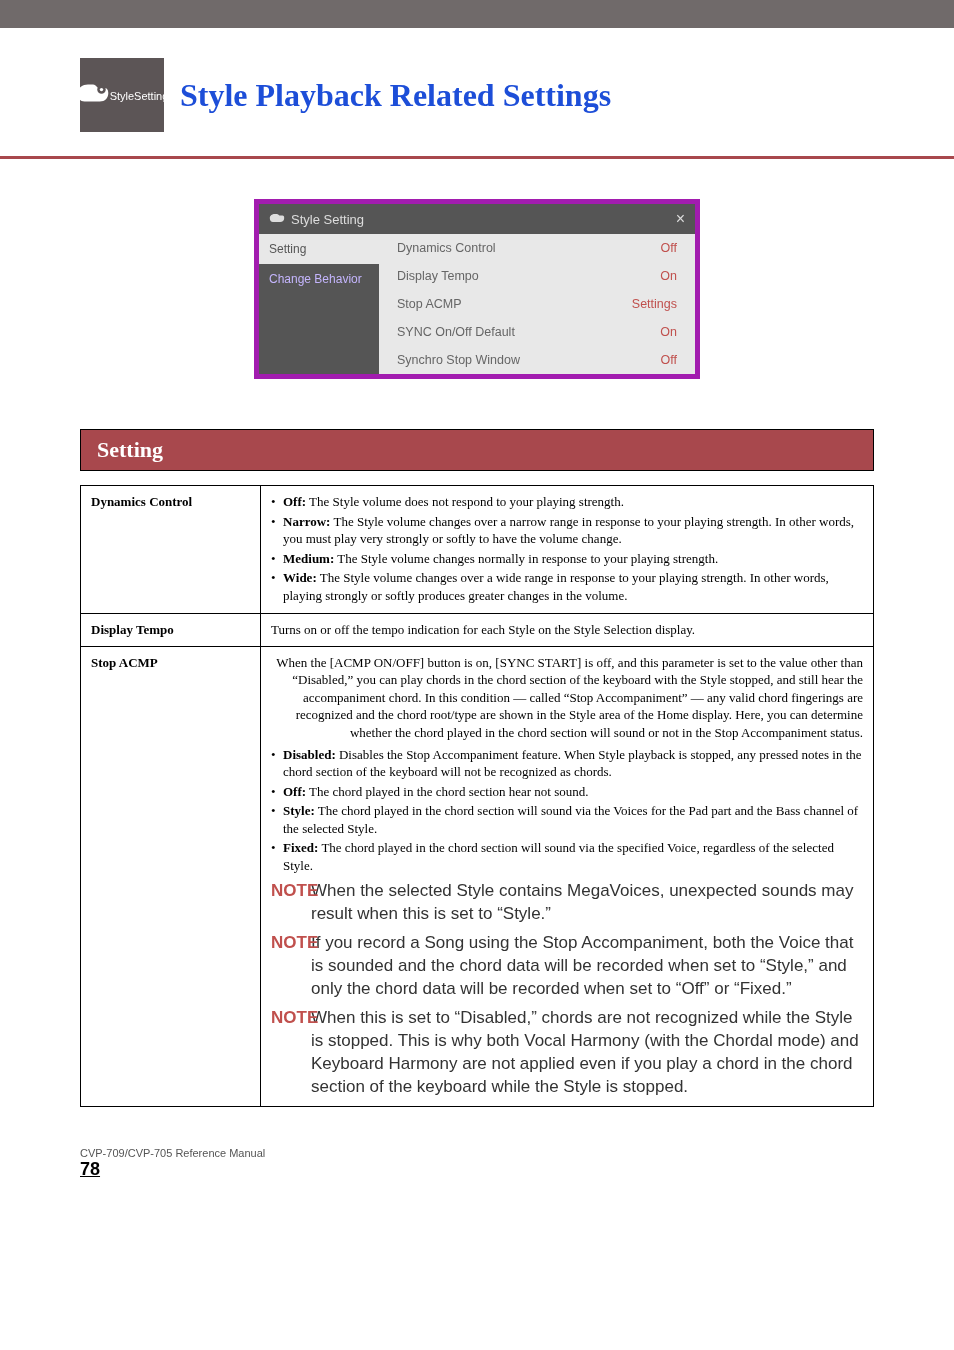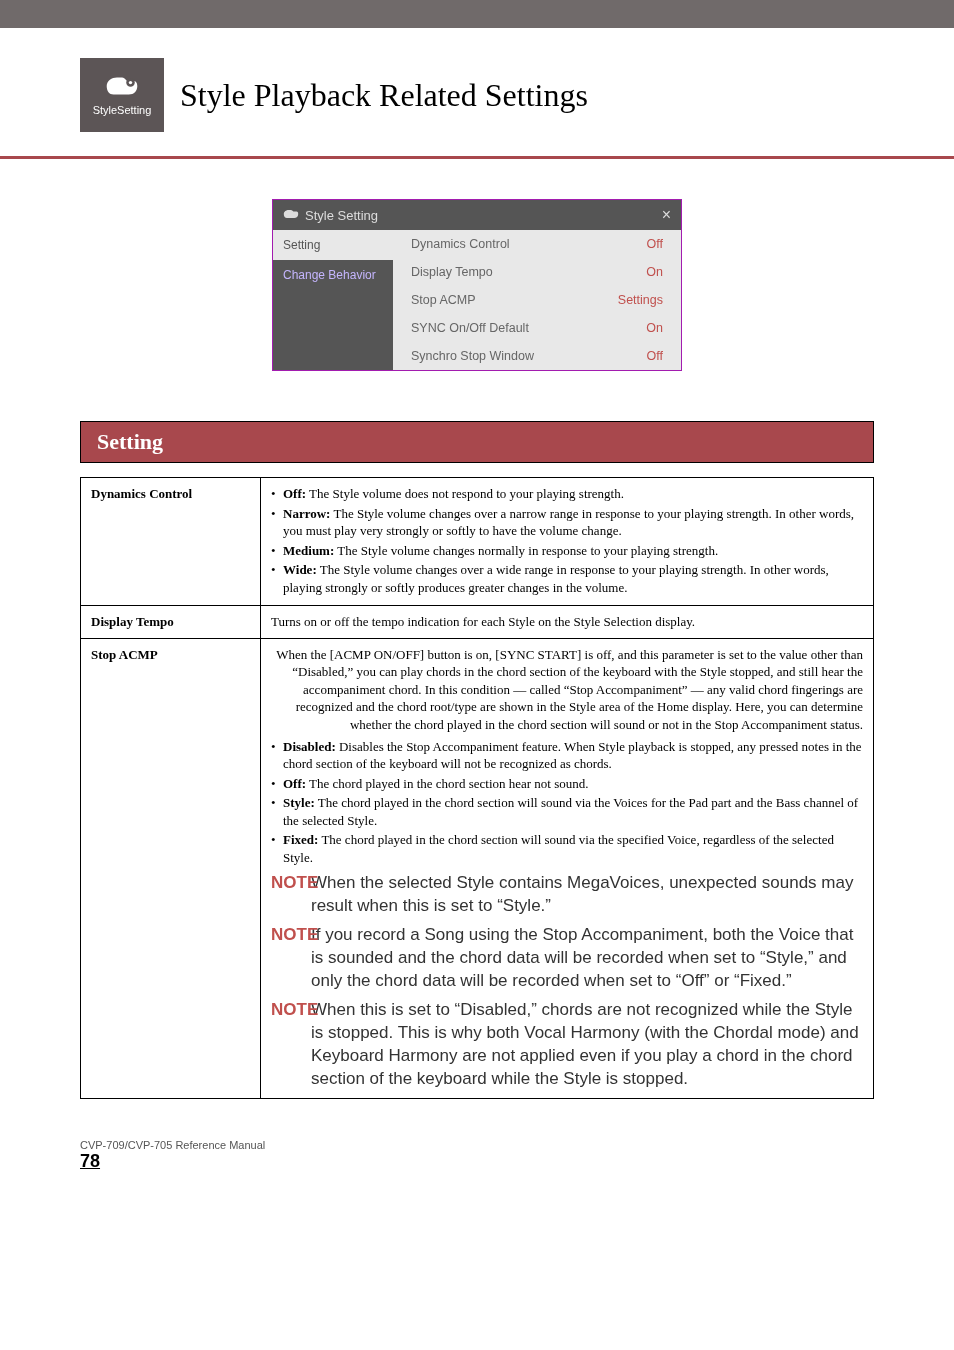--- a/index.html
+++ b/index.html
@@ -21,59 +21,59 @@
     display: flex;
     align-items: center;
     padding: 30px 0 20px 0;
     margin-left: 80px;
   }
   .header-icon-box {
     width: 84px;
     height: 74px;
     background: #5c5556;
     display: flex;
-    flex-direction: column;
+    flex-direction: row;
     align-items: center;
     justify-content: center;
     color: #fff;
     margin-right: 16px;
   }
   .header-icon-box svg {
     width: 34px;
     height: 24px;
     fill: #fff;
   }
   .header-icon-label {
     font-family: Arial, sans-serif;
     font-size: 11px;
     margin-top: 2px;
   }
   .page-title {
     font-size: 32px;
-    font-weight: normal;
-    color: #000000;
+    font-weight: bold;
+    color: #1d4ed8;
   }
   .red-divider {
     height: 3px;
     background: #a8484d;
     margin: 4px 0 40px 0;
   }
 
   
   .panel-wrap {
     display: flex;
     justify-content: center;
     margin-bottom: 50px;
   }
   .panel {
-    width: 410px;
+    width: 446px;
     font-family: Arial, Helvetica, sans-serif;
     font-size: 13px;
     background: #e8e8e8;
-    border: 1px solid #a21caf;
+    border: 5px solid #a21caf;
   }
   .panel-titlebar {
     background: #555;
     color: #ddd;
     display: flex;
     align-items: center;
     justify-content: space-between;
     padding: 6px 10px;
     font-size: 13px;
   }

